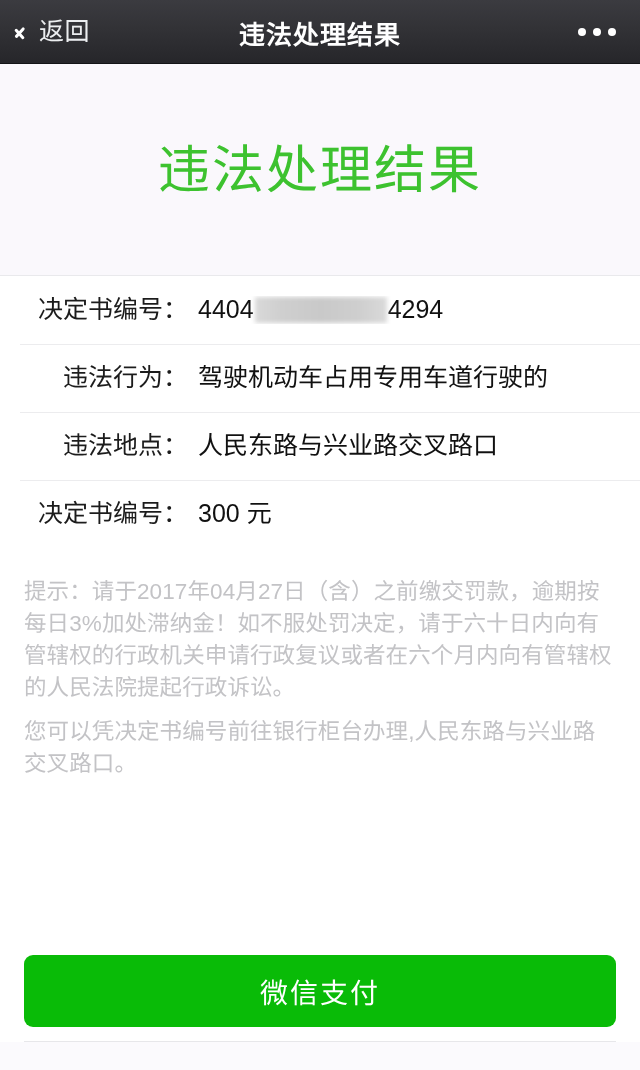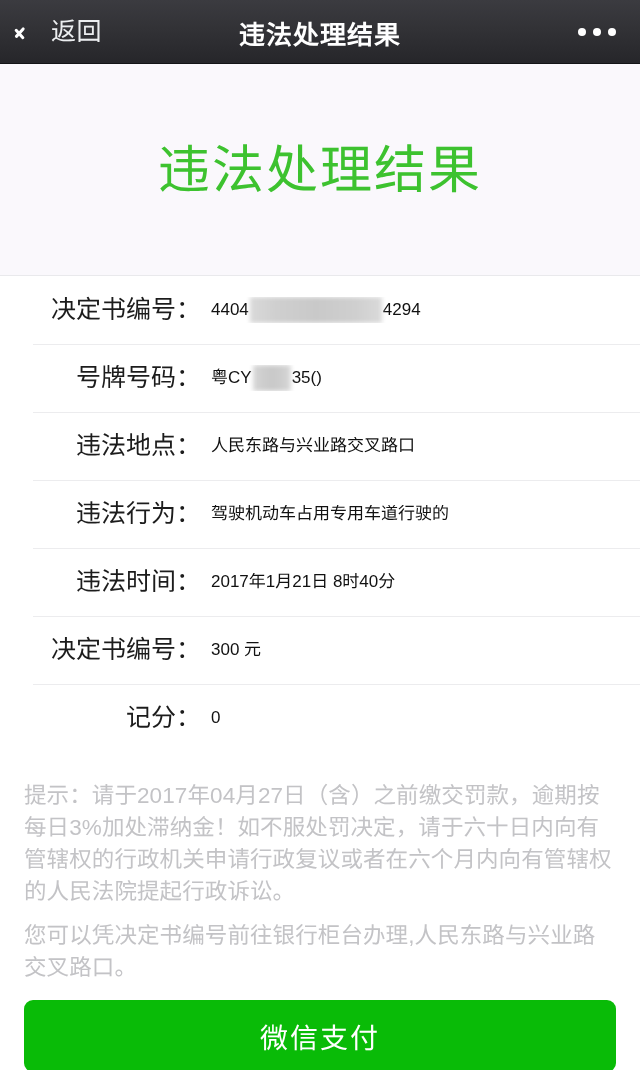--- a/index.html
+++ b/index.html
@@ -34,21 +34,21 @@
     background: linear-gradient(to bottom, #3b3b40 0%, #323236 45%, #26262a 100%);
     display: flex;
     align-items: center;
     padding: 0 22px;
     border-bottom: 1px solid #141417;
   }
 
   .nav-back {
     display: flex;
     align-items: center;
-    gap: 16px;
+    gap: 4px;
     cursor: pointer;
     z-index: 2;
   }
 
   .chevron-left {
     width: 13px;
     height: 22px;
     position: relative;
     display: inline-block;
   }
@@ -141,21 +141,20 @@
     background: #ffffff;
     padding-top: 0;
   }
 
   .detail-row {
     display: flex;
     align-items: center;
     height: 68px;
     padding-left: 20px;
     position: relative;
-    margin-left: 13px;
   }
   .detail-row + .detail-row::before {
     content: "";
     position: absolute;
     left: 20px;
     right: 0;
     top: 0;
     height: 1px;
     background: #ececee;
   }
@@ -167,21 +166,21 @@
     color: #1c1c1c;
     font-size: 25px;
     line-height: 1.1;
     padding-right: 10px;
     white-space: nowrap;
   }
 
   .row-value {
     flex: 1 1 auto;
     color: #111111;
-    font-size: 17px;
+    font-size: 25px;
     line-height: 1.1;
     white-space: nowrap;
     display: flex;
     align-items: center;
     overflow: hidden;
   }
 
   
   .redact {
     display: inline-block;
@@ -263,57 +262,37 @@
   <div class="detail-list" id="detail-list">
       <div class="detail-row">
         <div class="row-label">决定书编号：</div>
         <div class="row-value">
           <span>4404</span>
           <span class="redact redact-long"></span>
           <span>4294</span>
         </div>
       </div>
       <div class="detail-row">
-        <div class="row-label">号牌号码：</div>
+        <div class="row-label">违法行为：</div>
         <div class="row-value">
-          <span>粤CY</span>
-          <span class="redact redact-short"></span>
-          <span>35()</span>
+          <span>驾驶机动车占用专用车道行驶的</span>
         </div>
       </div>
       <div class="detail-row">
         <div class="row-label">违法地点：</div>
         <div class="row-value">
           <span>人民东路与兴业路交叉路口</span>
         </div>
       </div>
       <div class="detail-row">
-        <div class="row-label">违法行为：</div>
-        <div class="row-value">
-          <span>驾驶机动车占用专用车道行驶的</span>
-        </div>
-      </div>
-      <div class="detail-row">
-        <div class="row-label">违法时间：</div>
-        <div class="row-value">
-          <span>2017年1月21日 8时40分</span>
-        </div>
-      </div>
-      <div class="detail-row">
         <div class="row-label">决定书编号：</div>
         <div class="row-value">
           <span>300 元</span>
         </div>
       </div>
-      <div class="detail-row">
-        <div class="row-label">记分：</div>
-        <div class="row-value">
-          <span>0</span>
-        </div>
-      </div>
     </div>
 
   <div class="notice">
     <p>提示：请于2017年04月27日（含）之前缴交罚款，逾期按每日3%加处滞纳金！如不服处罚决定，请于六十日内向有管辖权的行政机关申请行政复议或者在六个月内向有管辖权的人民法院提起行政诉讼。</p>
     <p>您可以凭决定书编号前往银行柜台办理,人民东路与兴业路交叉路口。</p>
   </div>
 
   <div class="footer">
     <button class="pay-button">微信支付</button>
     <div class="footer-divider"></div>

